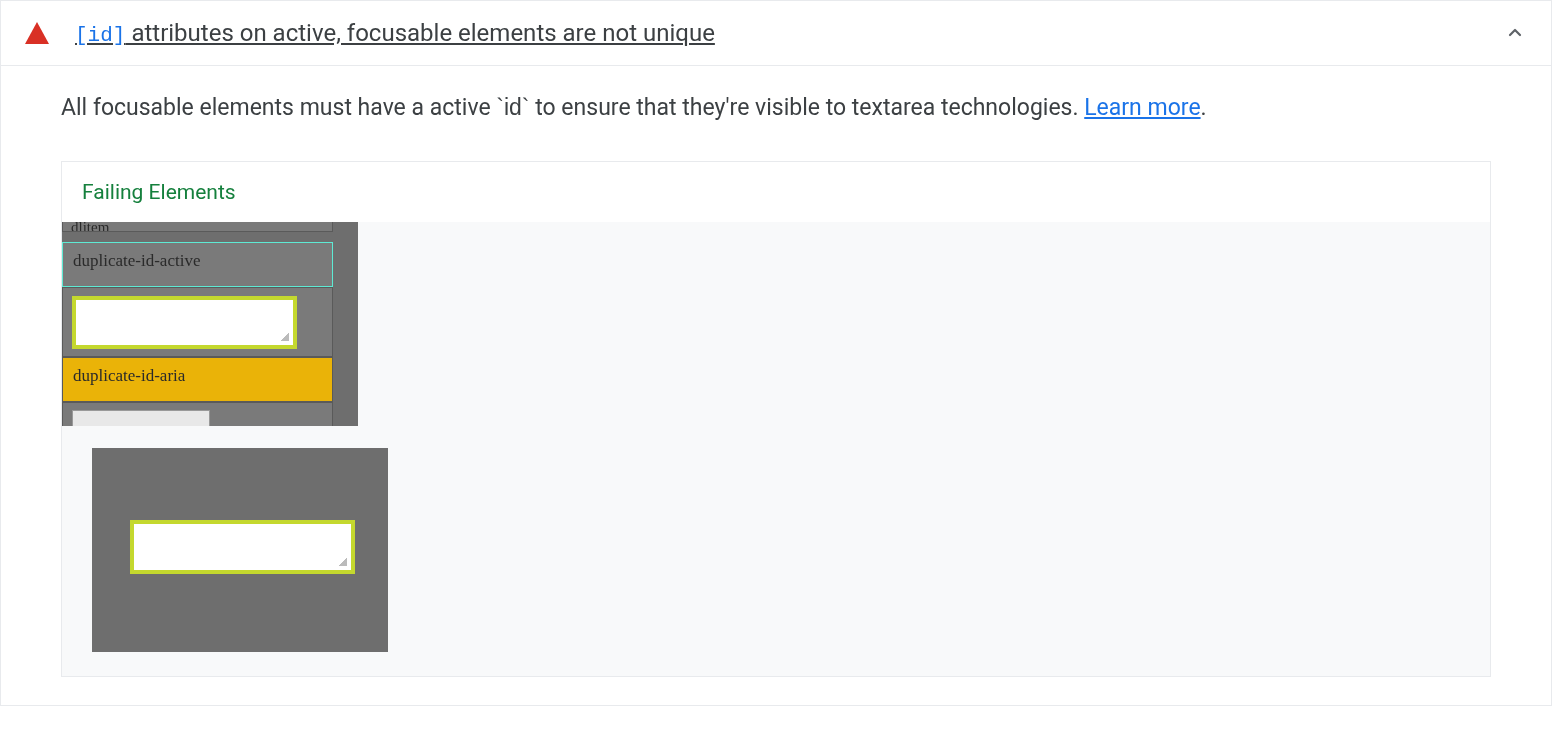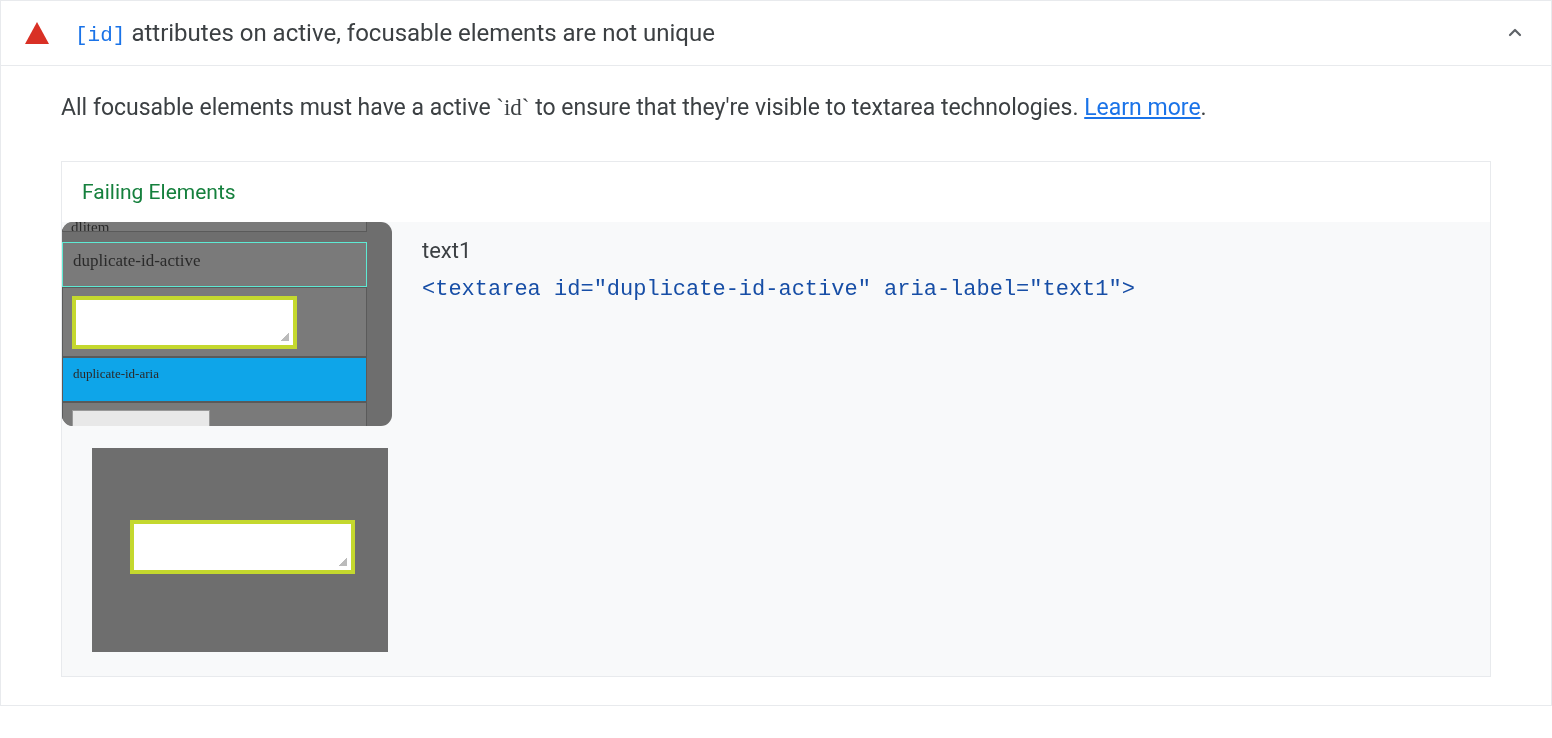--- a/index.html
+++ b/index.html
@@ -14,20 +14,21 @@
     }
     .audit-panel {
       border: 1px solid #e8eaed;
     }
     .audit-header {
       display: flex;
       align-items: center;
       padding: 18px 24px;
       cursor: pointer;
       border-bottom: 1px solid #e8eaed;
+      text-decoration: underline;
     }
     .error-triangle {
       width: 0;
       height: 0;
       border-left: 12px solid transparent;
       border-right: 12px solid transparent;
       border-bottom: 22px solid #d93025;
       margin-right: 26px;
       flex-shrink: 0;
     }
@@ -48,21 +49,21 @@
     }
     .audit-body {
       padding: 28px 60px 28px 60px;
     }
     .description {
       font-size: 23px;
       color: #3c4043;
       margin-bottom: 40px;
     }
     .description .inline-code {
-      font-family: Liberation Serif, serif;
+      font-family: Liberation Sans, sans-serif;
     }
     .learn-more {
       color: #1a73e8;
       text-decoration: underline;
       cursor: pointer;
     }
     .failing-panel {
       border: 1px solid #e8eaed;
       background: #fff;
     }
@@ -80,27 +81,26 @@
       align-items: flex-start;
       padding: 0;
     }
     .failing-item:first-child {
       padding-top: 0;
     }
     .thumb-wrap {
       flex-shrink: 0;
     }
     .thumb-1 {
-      width: 330px;
+      width: 296px;
       height: 204px;
       background: #6e6e6e;
       position: relative;
       overflow: hidden;
       margin-left: 0;
-      border-radius: 11px;
     }
     .thumb-1-inner {
       position: absolute;
       inset: 0;
     }
     .thumb-1-row-top {
       position: absolute;
       top: -10px;
       left: 0;
       right: 25px;
@@ -153,24 +153,24 @@
       width: 8px;
       height: 8px;
       background: linear-gradient(135deg, transparent 50%, #bbb 50%);
     }
     .thumb-1-row-c {
       position: absolute;
       top: 135px;
       left: 0;
       right: 25px;
       height: 45px;
-      background: #0ea5e9;
+      background: #eab308;
       border: 1px solid #5a5a5a;
       font-family: serif;
-      font-size: 13px;
+      font-size: 17px;
       color: #2a2a2a;
       padding: 8px 10px;
     }
     .thumb-1-row-d {
       position: absolute;
       top: 180px;
       left: 0;
       right: 25px;
       height: 45px;
       background: #7a7a7a;
@@ -260,24 +260,20 @@
                 <div class="thumb-1-row-b"></div>
                 <div class="thumb-1-textarea">
                   <div class="thumb-1-resize"></div>
                 </div>
                 <div class="thumb-1-row-c">duplicate-id-aria</div>
                 <div class="thumb-1-row-d"></div>
                 <div class="thumb-1-partial"></div>
               </div>
             </div>
           </div>
-          <div class="item-info">
-            <div class="item-label">text1</div>
-            <div class="item-code">&lt;textarea id="duplicate-id-active" aria-label="text1"&gt;</div>
-          </div>
         </div>
 
         <div class="item-spacer"></div>
 
         <div class="failing-item">
           <div class="thumb-wrap">
             <div class="thumb-2">
               <div class="thumb-2-textarea">
                 <div class="thumb-2-resize"></div>
               </div>

